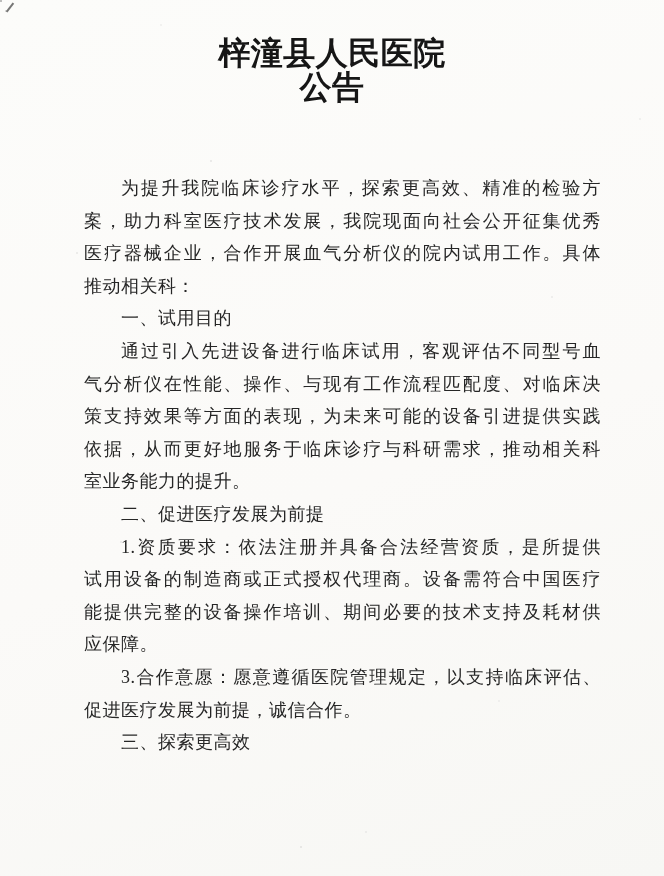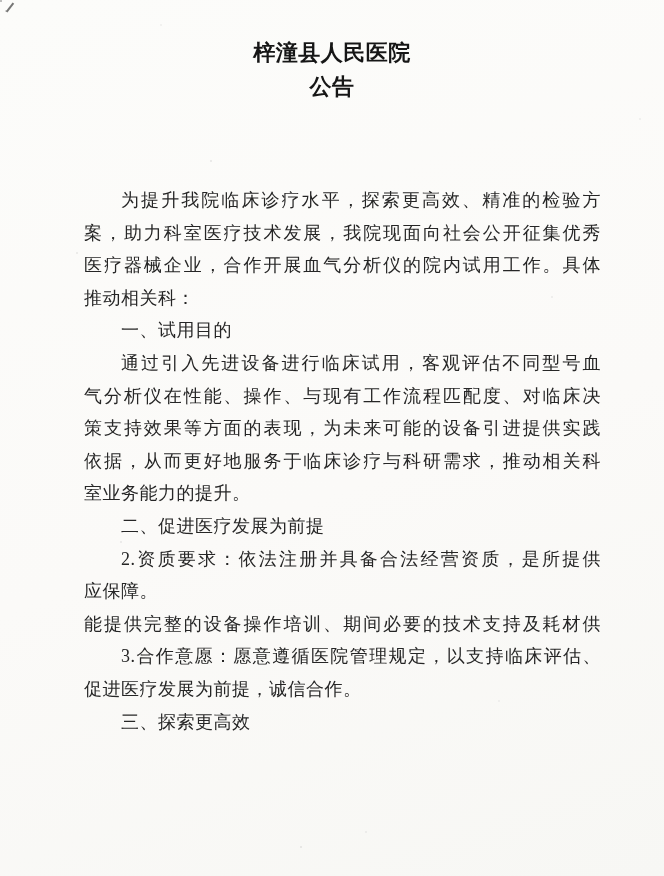--- a/index.html
+++ b/index.html
@@ -16,37 +16,36 @@
     font-family: "Liberation Serif", "DejaVu Serif", serif;
   }
   
   .title-block {
     position: absolute;
     top: 36px;
     left: 0;
     width: 664px;
     text-align: center;
     font-weight: bold;
-    font-size: 22px;
+    font-size: 32px;
     line-height: 34px;
     letter-spacing: 0.5px;
     color: #161616;
   }
   .title-line { white-space: nowrap; }
   
   .body-block {
     position: absolute;
     left: 84px;
     top: 172px;
     width: 517px;
     font-size: 18px;
     line-height: 32.6px;
     letter-spacing: 0.5px;
     color: #262626;
-    margin-top: 12px;
   }
   .line {
     height: 32.6px;
     text-align: justify;
     text-align-last: left;
     text-justify: inter-character;
     overflow: visible;
   }
   .line.fill { text-align-last: justify; }
   .line.indent { text-indent: 37px; }
@@ -100,21 +99,22 @@
       <div class="line fill">案，助力科室医疗技术发展，我院现面向社会公开征集优秀</div>
       <div class="line fill">医疗器械企业，合作开展血气分析仪的院内试用工作。具体</div>
       <div class="line">推动相关科：</div>
       <div class="line indent">一、试用目的</div>
       <div class="line indent fill">通过引入先进设备进行临床试用，客观评估不同型号血</div>
       <div class="line fill">气分析仪在性能、操作、与现有工作流程匹配度、对临床决</div>
       <div class="line fill">策支持效果等方面的表现，为未来可能的设备引进提供实践</div>
       <div class="line fill">依据，从而更好地服务于临床诊疗与科研需求，推动相关科</div>
       <div class="line">室业务能力的提升。</div>
       <div class="line indent">二、促进医疗发展为前提</div>
-      <div class="line indent fill">2.资质要求：依法注册并具备合法经营资质，是所提供</div>
+      <div class="line indent fill">1.资质要求：依法注册并具备合法经营资质，是所提供</div>
+      <div class="line fill">试用设备的制造商或正式授权代理商。设备需符合中国医疗</div>
+      <div class="line fill">能提供完整的设备操作培训、期间必要的技术支持及耗材供</div>
       <div class="line">应保障。</div>
-      <div class="line fill">能提供完整的设备操作培训、期间必要的技术支持及耗材供</div>
       <div class="line indent fill">3.合作意愿：愿意遵循医院管理规定，以支持临床评估、</div>
       <div class="line">促进医疗发展为前提，诚信合作。</div>
       <div class="line indent">三、探索更高效</div>
     </div>
 
 </div>
 
 </body></html>

